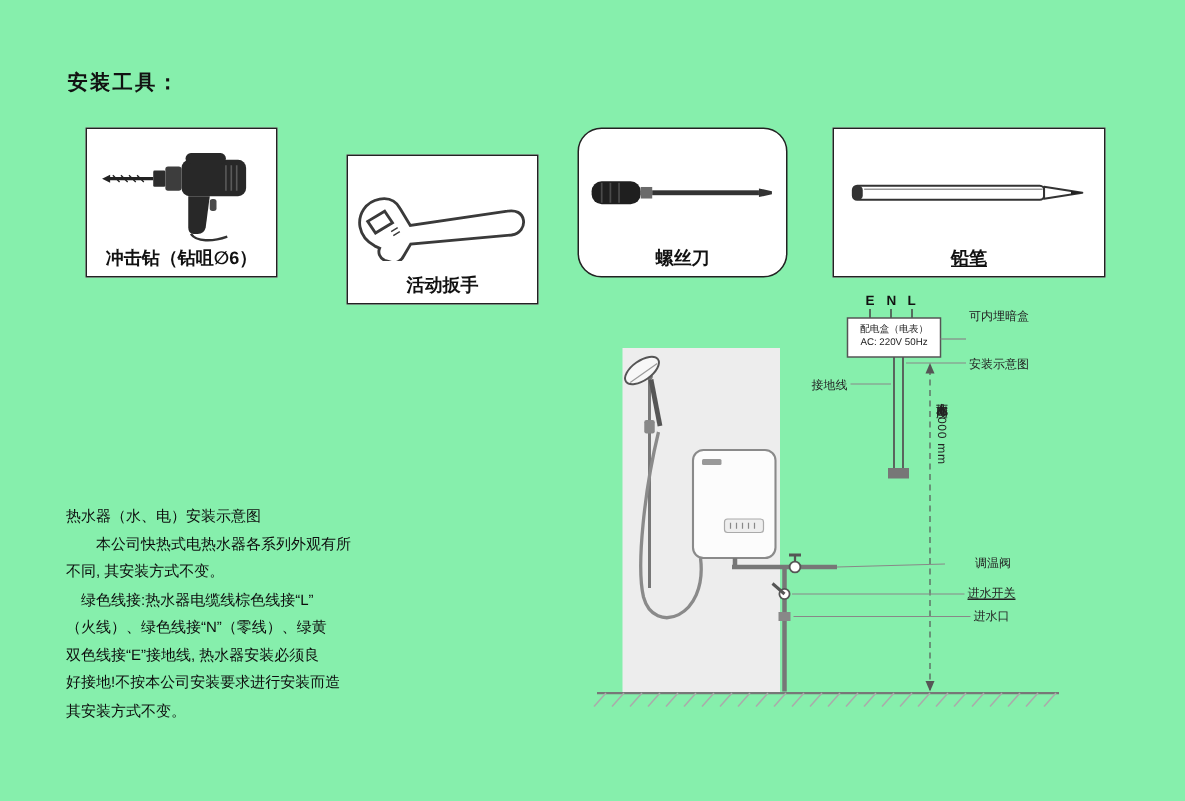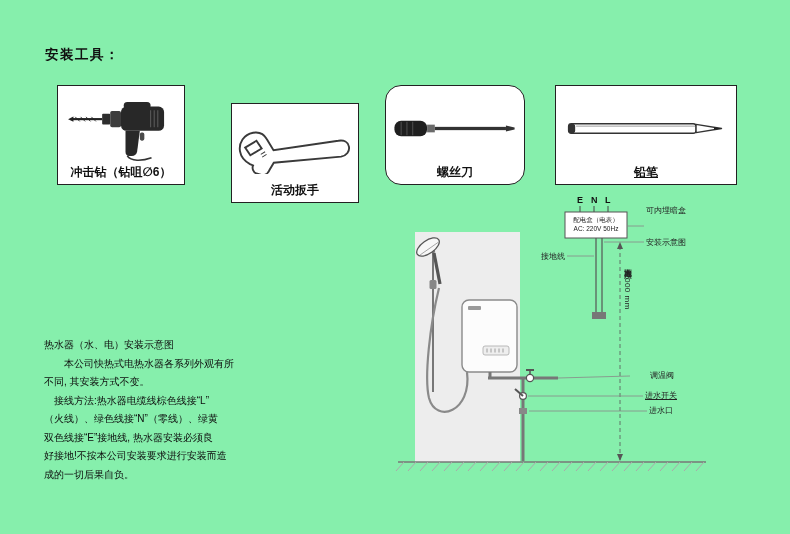--- a/index.html
+++ b/index.html
@@ -166,20 +166,20 @@
   <span class="dlabel" style="left:541px;top:252px;">接地线</span>
   <span class="vlabel">离地面高度：2000 mm</span>
   <span class="dlabel" style="left:632px;top:371px;margin-left:18px;">调温阀</span>
   <span class="dlabel" style="left:645px;top:391px;text-decoration:underline;">进水开关</span>
   <span class="dlabel" style="left:649px;top:406px;">进水口</span>
 
   <div class="instructions">
     <div class="t">热水器（水、电）安装示意图</div>
     <div>　　本公司快热式电热水器各系列外观有所</div>
     <div>不同, 其安装方式不变。</div>
-    <div>　接线方法:热水器电缆线棕色线接“L”</div>
+    <div>　绿色线接:热水器电缆线棕色线接“L”</div>
     <div>（火线）、绿色线接“N”（零线）、绿黄</div>
     <div>双色线接“E”接地线, 热水器安装必须良</div>
     <div>好接地!不按本公司安装要求进行安装而造</div>
-    <div>成的一切后果自负。</div>
+    <div>其安装方式不变。</div>
   </div>
 
 </div>
 
 </body></html>

